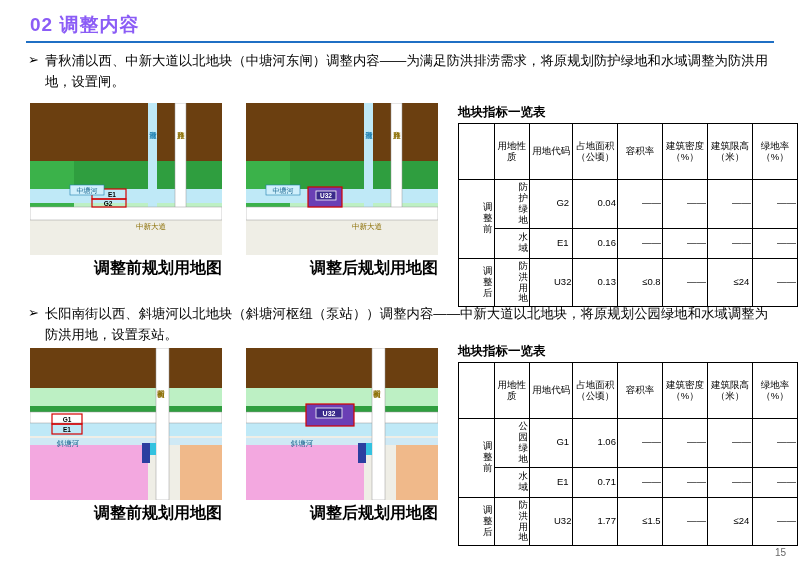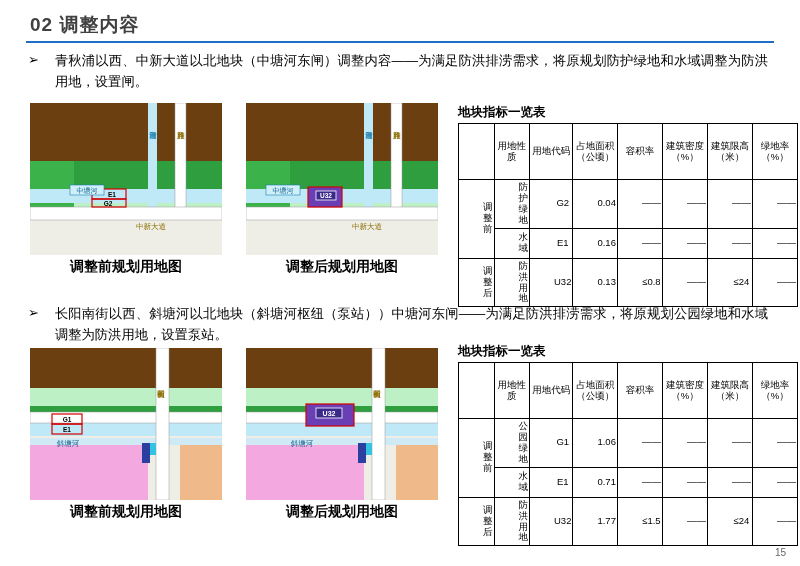--- a/index.html
+++ b/index.html
@@ -11,21 +11,21 @@
     color: #000;
     position: relative;
     overflow: hidden;
   }
   
   .page-title {
     position: absolute;
     left: 30px; top: 12px;
     font-size: 19px;
     font-weight: bold;
-    color: #404040;
+    color: #8b5cf6;
     letter-spacing: 1px;
   }
   .title-rule {
     position: absolute;
     left: 26px; top: 41px;
     width: 748px; height: 2px;
     background: #1f6fc4;
   }
 
   
@@ -39,36 +39,35 @@
     color: #000;
     font-size: 13px;
     line-height: 20px;
     margin-right: 6px;
     flex: 0 0 auto;
   }
   .bullet .text {
     font-size: 13.3px;
     line-height: 21px;
     text-align: justify;
-    margin-left: 10px;
   }
   #bullet-1 { left: 28px; top: 50px; }
   #bullet-2 { left: 28px; top: 303px; }
 
   
   .map {
     position: absolute;
     overflow: hidden;
     background: #b91c1c;
   }
   .map-caption {
     position: absolute;
-    font-size: 14px;
+    font-size: 16px;
     font-weight: bold;
-    text-align: center;
+    text-align: right;
   }
 
   
   #map1a { left: 30px; top: 103px; width: 192px; height: 152px; }
   #map1b { left: 246px; top: 103px; width: 192px; height: 152px; }
   #cap1a { left: 30px; top: 258px; width: 192px; }
   #cap1b { left: 246px; top: 258px; width: 192px; }
 
   
   #map2a { left: 30px; top: 348px; width: 192px; height: 152px; }
@@ -243,21 +242,21 @@
       <td>≤0.8</td>
       <td>——</td>
       <td>≤24</td>
       <td>——</td>
     </tr>
   </tbody>
 </table>
 
 <div class="bullet" id="bullet-2">
   <span class="marker">➢</span>
-  <span class="text">长阳南街以西、斜塘河以北地块（斜塘河枢纽（泵站））中塘河东闸——为满足防洪排涝需求，将原规划公园绿地和水域调整为防洪用地，设置泵站。</span>
+  <span class="text">长阳南街以西、斜塘河以北地块（斜塘河枢纽（泵站））调整内容——中新大道以北地块，将原规划公园绿地和水域调整为防洪用地，设置泵站。</span>
 </div>
 
 <div class="map" id="map2a">
 <svg width="192" height="152" viewBox="0 0 192 152" xmlns="http://www.w3.org/2000/svg">
   <rect x="0" y="0" width="192" height="152" fill="#efeee6"></rect>
 
   <rect x="0" y="0" width="192" height="40" fill="#6b3f10"></rect>
 
   <rect x="0" y="40" width="192" height="18" fill="#bdf0c4"></rect>
   <rect x="0" y="58" width="192" height="10" fill="#2f9e3f"></rect>

